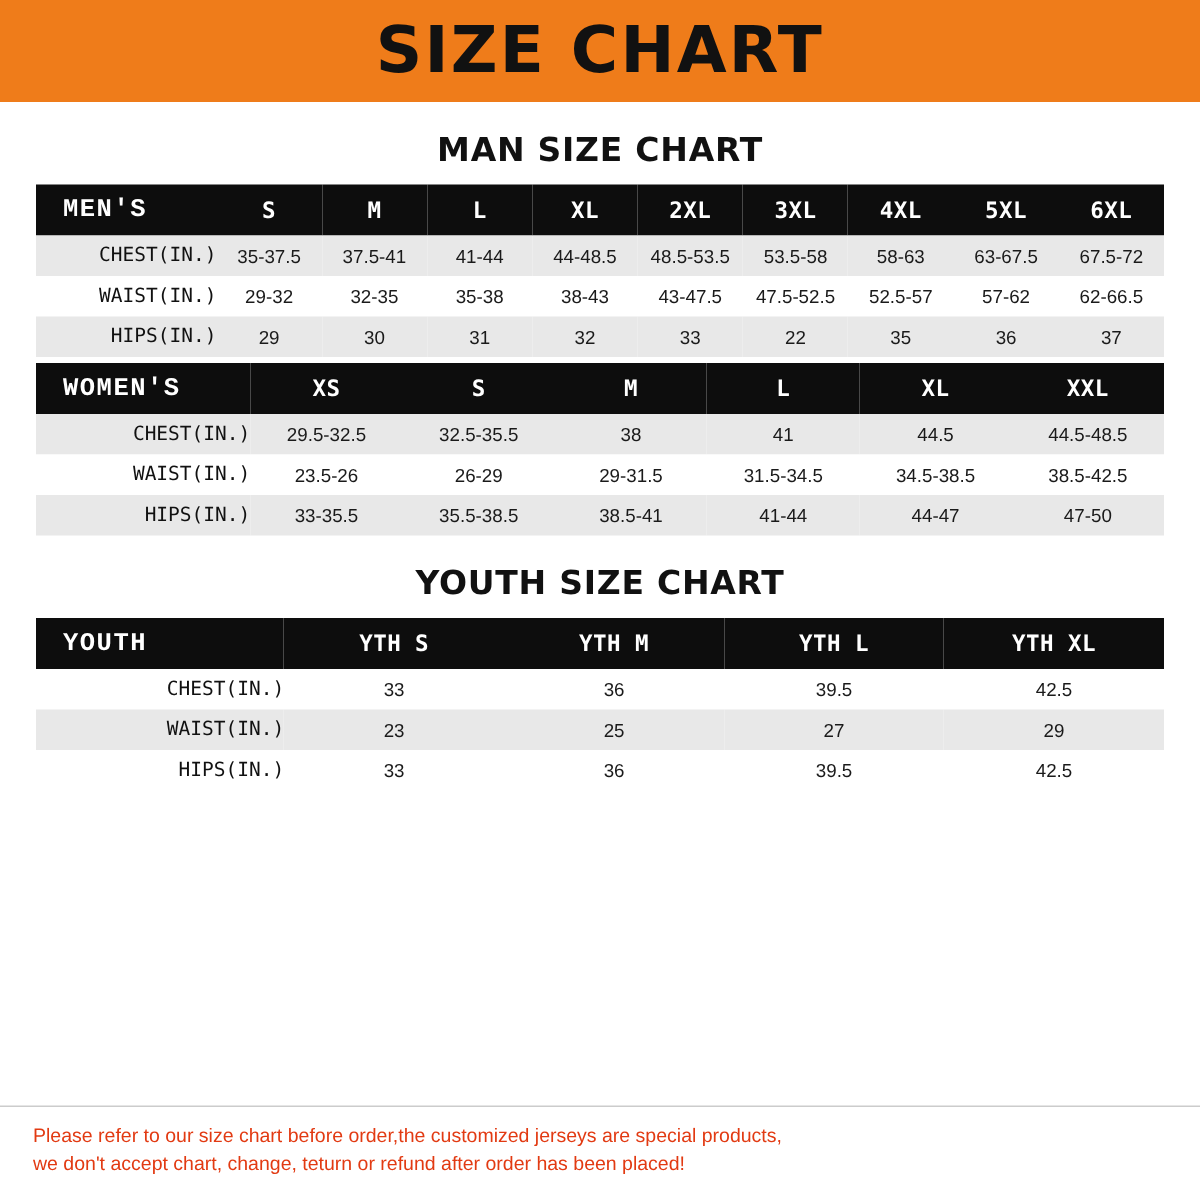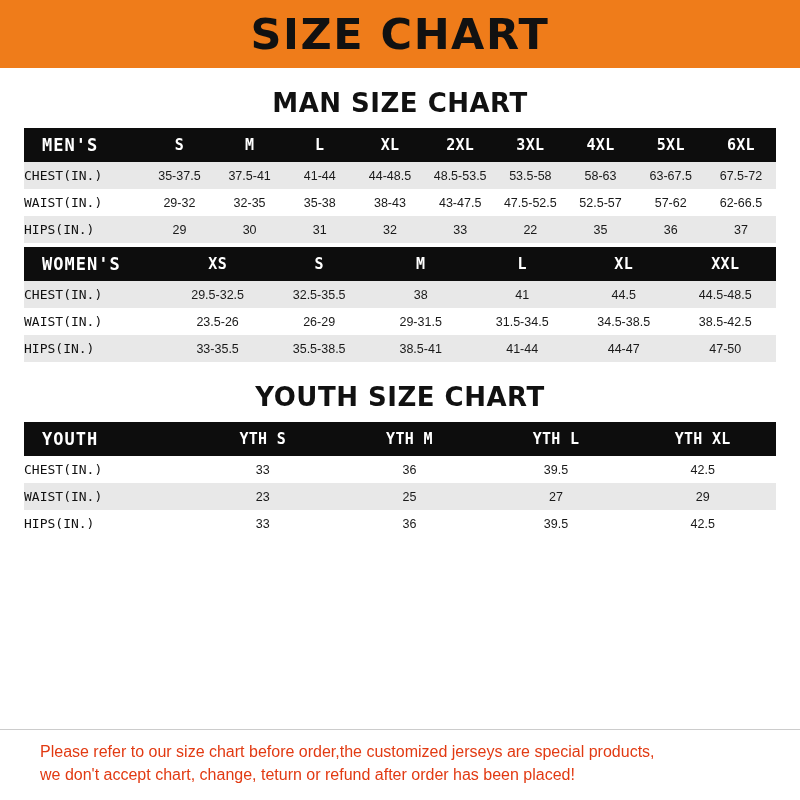--- a/index.html
+++ b/index.html
@@ -46,21 +46,21 @@
     display: flex;
     flex-direction: column;
   }
   .section {
     margin-top: 4px;
   }
   .section-title {
     text-align: center;
     font-family: "DejaVu Sans", sans-serif;
     font-weight: bold;
-    font-size: 26px;
+    font-size: 22px;
     color: #111;
     letter-spacing: 0.5px;
     margin: 16px 0 10px 0;
   }
   table.size-table {
     width: 100%;
     border-collapse: collapse;
     table-layout: fixed;
   }
   table.size-table th,
@@ -81,42 +81,43 @@
     font-weight: bold;
     font-size: 15px;
     height: 34px;
     letter-spacing: 0.3px;
   }
   table.size-table thead th.corner {
     text-align: left;
     padding-left: 18px;
     font-size: 17px;
     letter-spacing: 1px;
+    font-family: Liberation Mono, monospace;
   }
   table.size-table tbody tr.light td { background: #e8e8e8; }
   table.size-table tbody tr.white td { background: #ffffff; }
   table.size-table tbody td.rowlabel {
     font-family: "DejaVu Sans Mono", monospace;
     font-size: 13px;
     letter-spacing: 0px;
     color: #111;
-    text-align: left;
+    text-align: right;
   }
   
   .men col.first { width: 16%; }
   .women col.first { width: 19%; }
   .youth col.first { width: 22%; }
 
   
   .footer-note {
     margin-top: auto;
-    padding: 10px 22px 14px 40px;
+    padding: 10px 22px 14px 22px;
     border-top: 1px solid #cccccc;
     color: #e23a12;
-    font-size: 16px;
+    font-size: 13px;
     line-height: 1.45;
     font-family: "Liberation Sans", sans-serif;
   }
   .footer-note div { white-space: nowrap; }
 </style>
 </head>
 <body>
 
 <div class="page">
 

